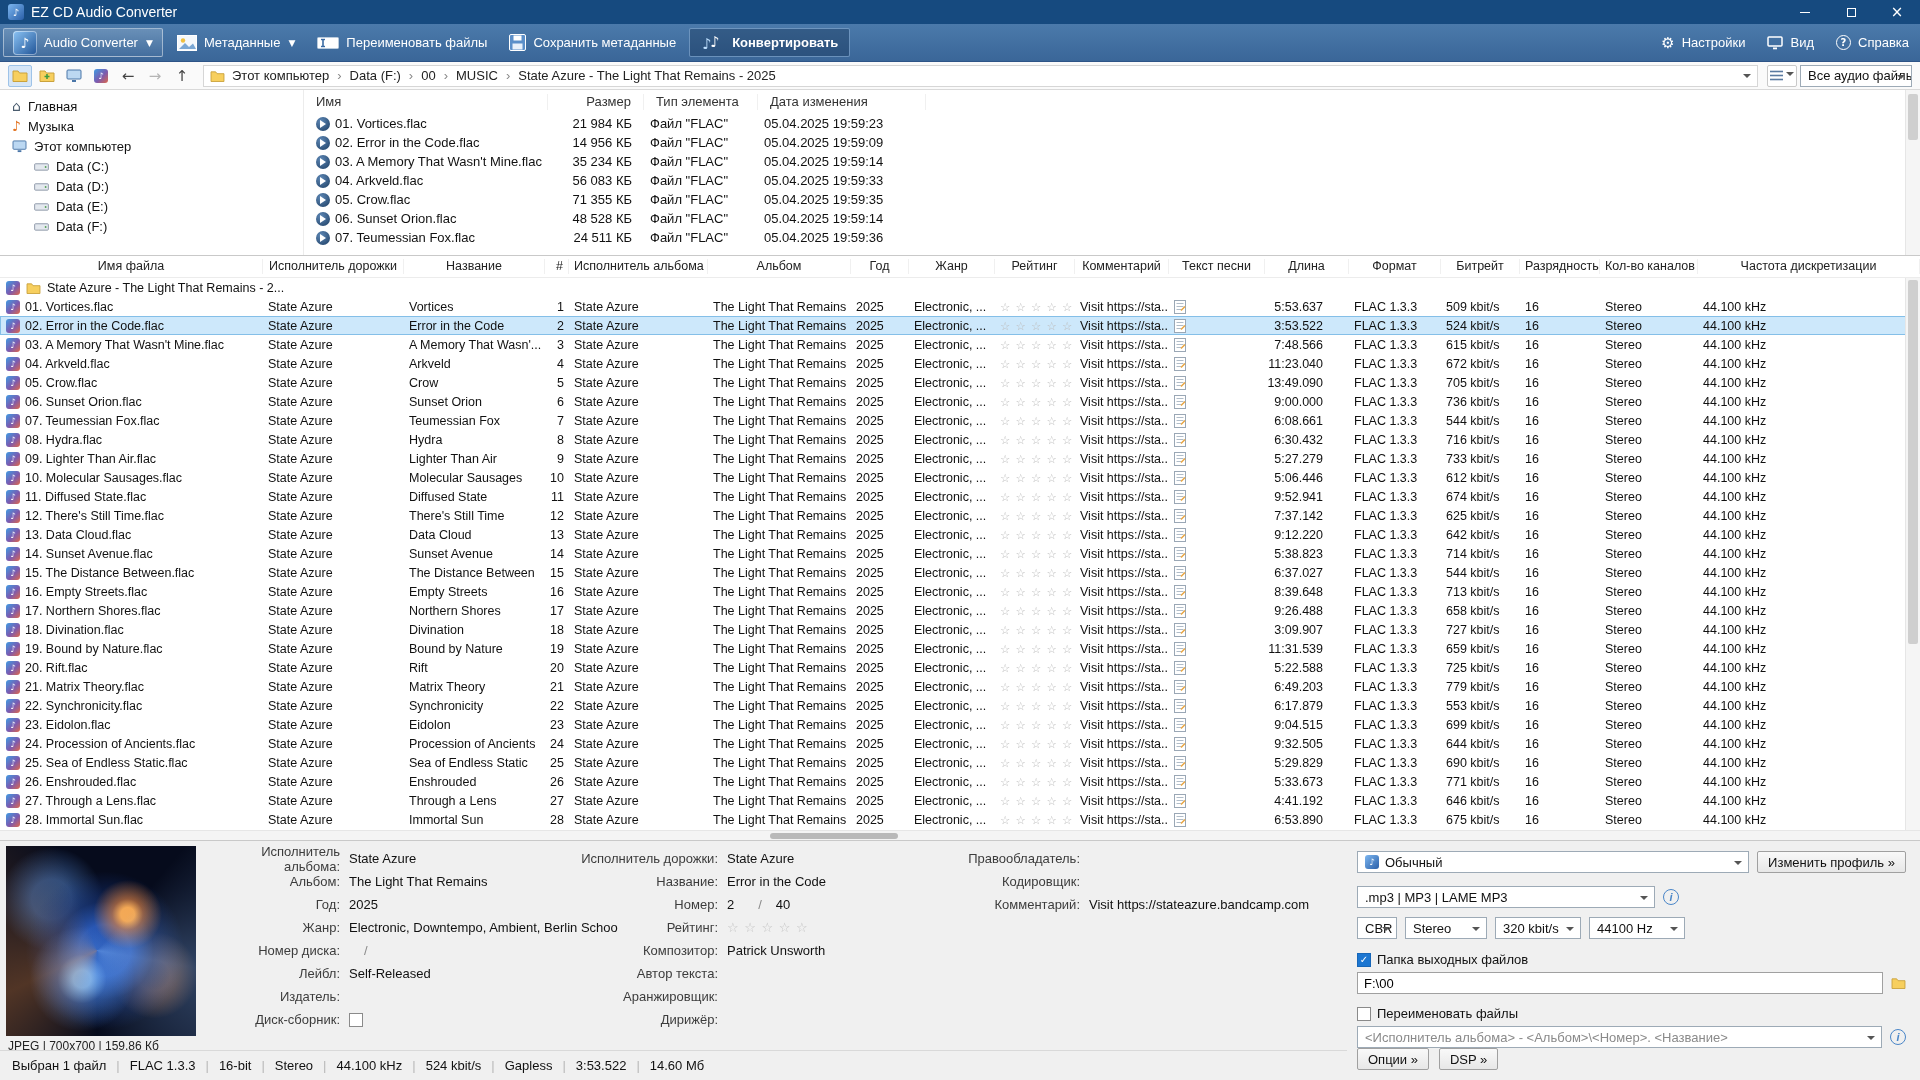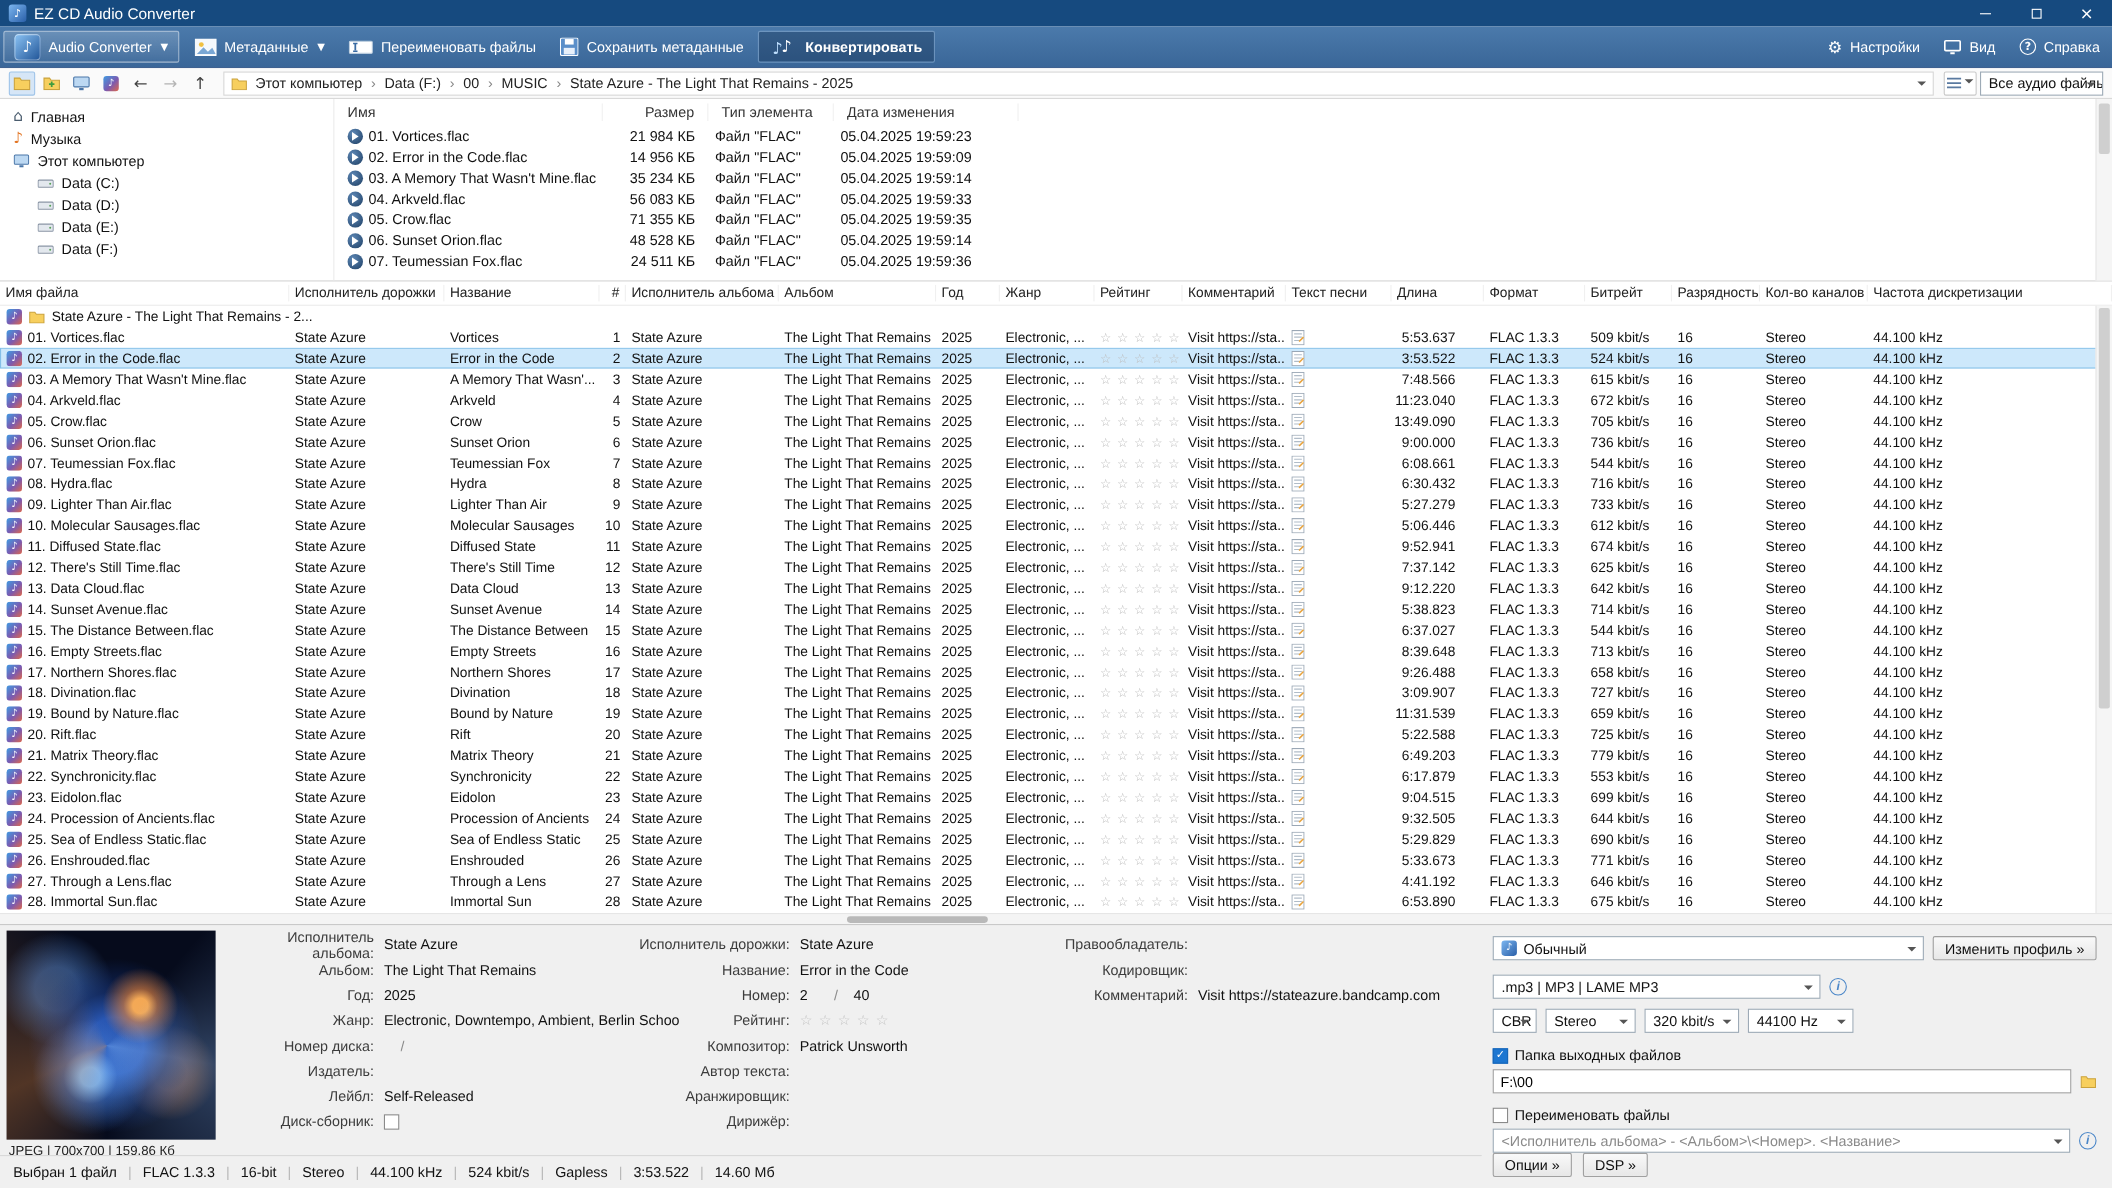--- a/index.html
+++ b/index.html
@@ -72,21 +72,21 @@
   .play-ic { width:14px; height:14px; border-radius:50%; flex:0 0 auto; background:radial-gradient(circle at 35% 30%,#5d87b5,#1d3e63); display:grid; place-items:center; }
   .play-ic::after { content:""; border:4px solid transparent; border-left:6px solid #fff; margin-left:4px; }
 
   .vscroll { position:absolute; right:0; top:0; bottom:0; width:15px; background:#f5f5f5; border-left:1px solid #e6e6e6; }
   .vthumb { position:absolute; left:2px; right:2px; background:#cfcfcf; border-radius:2px; }
 
   
   .table-area { flex:1; background:#fff; position:relative; overflow:hidden; display:flex; flex-direction:column; font-size:12.5px;
     --tcols:263px 141px 141px 24px 139px 143px 58px 86px 80px 94px 96px 84px 92px 79px 80px 98px 1fr; }
   .thead { display:grid; grid-template-columns:var(--tcols); height:22px; align-items:center; border-bottom:1px solid #ececec; color:#222; flex:0 0 auto; }
-  .thead .hc { padding:0 5px; border-right:1px solid #f0f0f0; height:15px; line-height:15px; white-space:nowrap; overflow:hidden; }
+  .thead .hc { padding:0 5px; border-right:1px solid #f0f0f0; height:15px; line-height:15px; white-space:nowrap; overflow:hidden;text-align:center; }
   .thead .hc.r { text-align:right; }
   .tbody { flex:1; overflow:hidden; }
   .trow { display:grid; grid-template-columns:var(--tcols); height:19px; align-items:center; white-space:nowrap; }
   .trow.selected { background:#cde8fb; box-shadow:inset 0 0 0 1px #84bfe8; }
   .td { padding:0 5px; overflow:hidden; display:flex; align-items:center; }
   .td.fn { gap:5px; padding-left:6px; }
   .td.r { justify-content:flex-end; }
   .td.len { justify-content:flex-end; padding-right:26px; }
   .stars { color:#bdbdbd; letter-spacing:1px; font-size:11.5px; }
   .note-badge { width:14px; height:14px; flex:0 0 auto; border-radius:3px; display:grid; place-items:center; color:#fff; font-size:9px;
@@ -1466,26 +1466,26 @@
             </div>
           <div class="frow">
               <span class="flabel">Жанр:</span>
               <span class="fvalue">Electronic, Downtempo, Ambient, Berlin Schoo</span>
             </div>
           <div class="frow">
               <span class="flabel">Номер диска:</span>
               <span class="fvalue slash">/</span>
             </div>
           <div class="frow">
+              <span class="flabel">Лейбл:</span>
+              <span class="fvalue">Self-Released</span>
+            </div>
+          <div class="frow">
               <span class="flabel">Издатель:</span>
               <span class="fvalue"></span>
-            </div>
-          <div class="frow">
-              <span class="flabel">Лейбл:</span>
-              <span class="fvalue">Self-Released</span>
             </div>
           <div class="frow">
               <span class="flabel">Диск-сборник:</span>
               <span class="cb" style="margin-left:9px"></span>
             </div>
         </div>
 
         <div class="mcol mcol2">
           <div class="frow">
               <span class="flabel">Исполнитель дорожки:</span>

